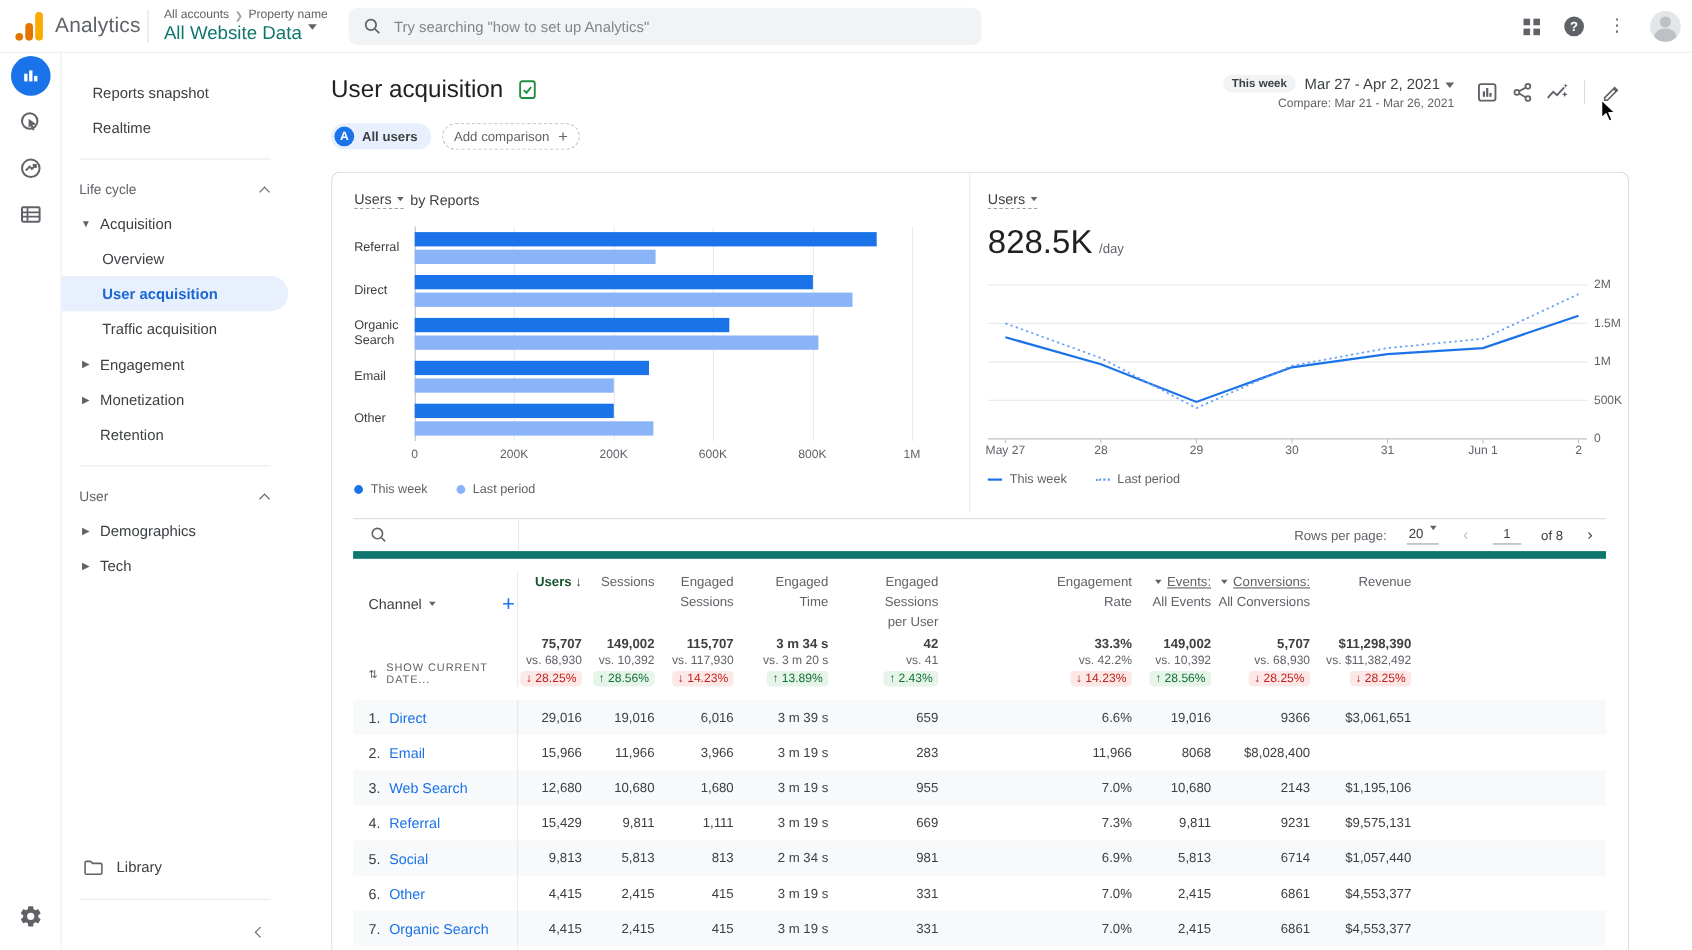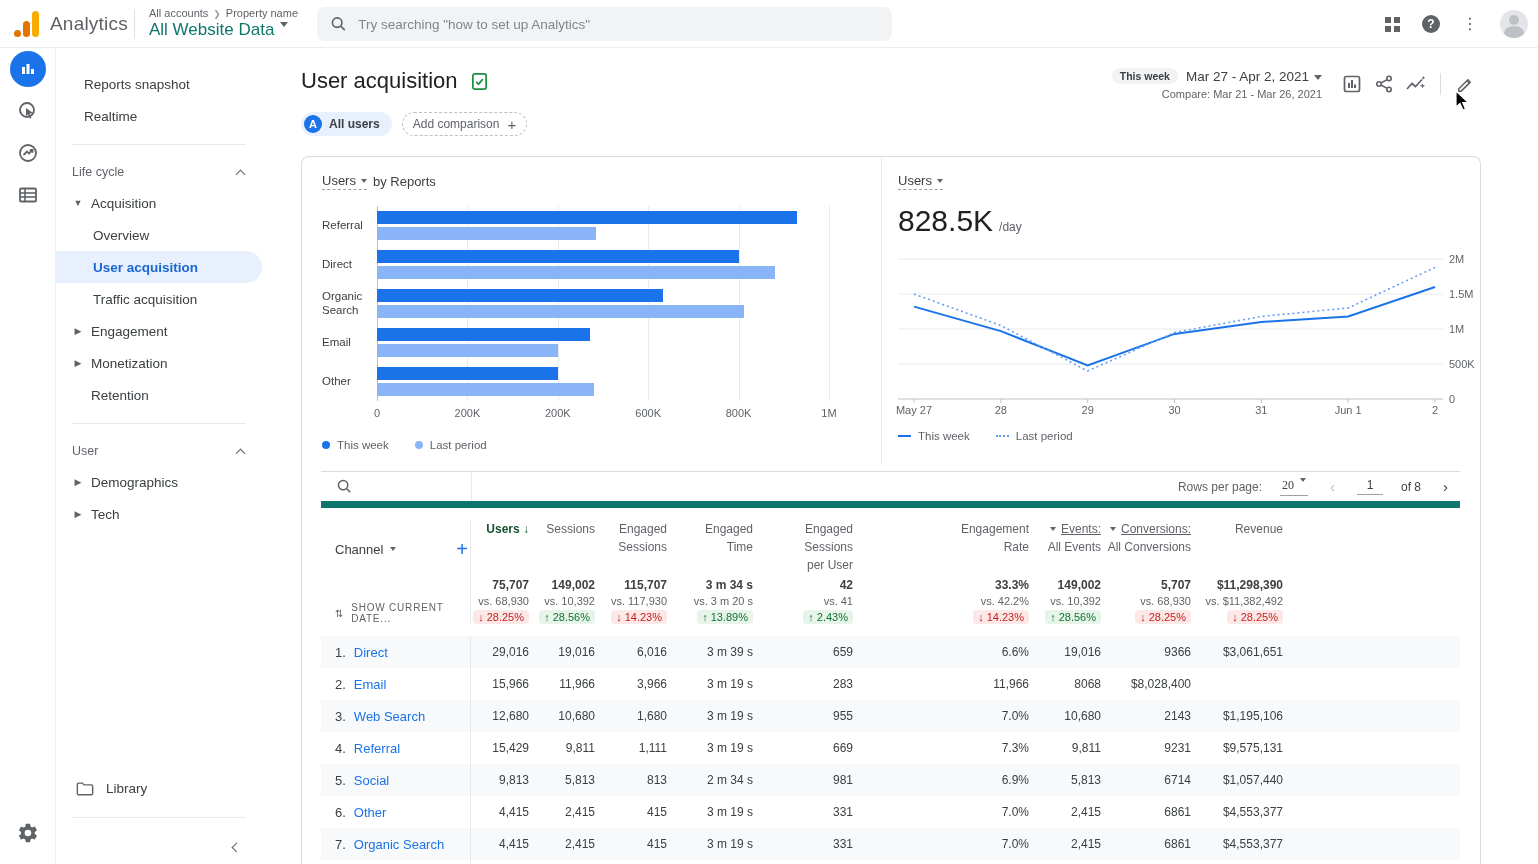--- a/index.html
+++ b/index.html
@@ -110,21 +110,21 @@
   
   .table-section { margin:6px 20px 0 19px; border-top:1px solid #dadce0; position:relative; }
   .tgrid { display:grid; grid-template-columns:150px 60px 66px 72px 86px 100px 176px 72px 90px 92px 1fr; }
   .tcell { font-size:12px; color:#3c4043; text-align:right; padding:0 2px; }
   .tcell.first { text-align:left; padding-left:14px; border-right:1px solid #e8eaed; }
   .toolbar { height:36px; display:flex; align-items:center; justify-content:space-between; border-bottom:7px solid #0f766e; position:relative; }
   .toolbar .vline { position:absolute; left:150px; top:0; bottom:0; width:1px; background:#e8eaed; }
   .toolbar-left { padding-left:16px; display:flex; align-items:center; }
   .toolbar-right { display:flex; align-items:center; gap:18px; padding-right:8px; font-size:12px; color:#3c4043; }
   .rpp-label { color:#5f6368; }
-  .rpp-value { display:inline-flex; gap:6px; border-bottom:1px solid #9aa0a6; padding:0 2px 2px 2px; cursor:pointer;font-family:Liberation Serif, serif; }
+  .rpp-value { display:inline-flex; gap:6px; border-bottom:1px solid #9aa0a6; padding:0 2px 2px 2px; cursor:pointer; }
   .pg-arrow { font-size:15px; color:#3c4043; cursor:pointer; padding:0 4px; }
   .pg-arrow.disabled { color:#bdc1c6; }
   .pg-box { min-width:26px; text-align:center; border-bottom:1px solid #9aa0a6; padding-bottom:2px; }
   .header-row { padding-top:12px; }
   .header-row .hcell { font-size:12px; color:#5f6368; line-height:1.5; padding-bottom:4px; }
   .hcell.sorted { color:#14532d; font-weight:bold; }
   .dim-cell { display:flex; align-items:center; justify-content:space-between; }
   .dim-label { display:flex; align-items:center; gap:7px; font-size:13px; color:#3c4043; cursor:pointer; }
   .add-col { color:#1a73e8; font-size:20px; font-weight:400; cursor:pointer; line-height:1; }
   .hlink { text-decoration:underline; cursor:pointer; }

